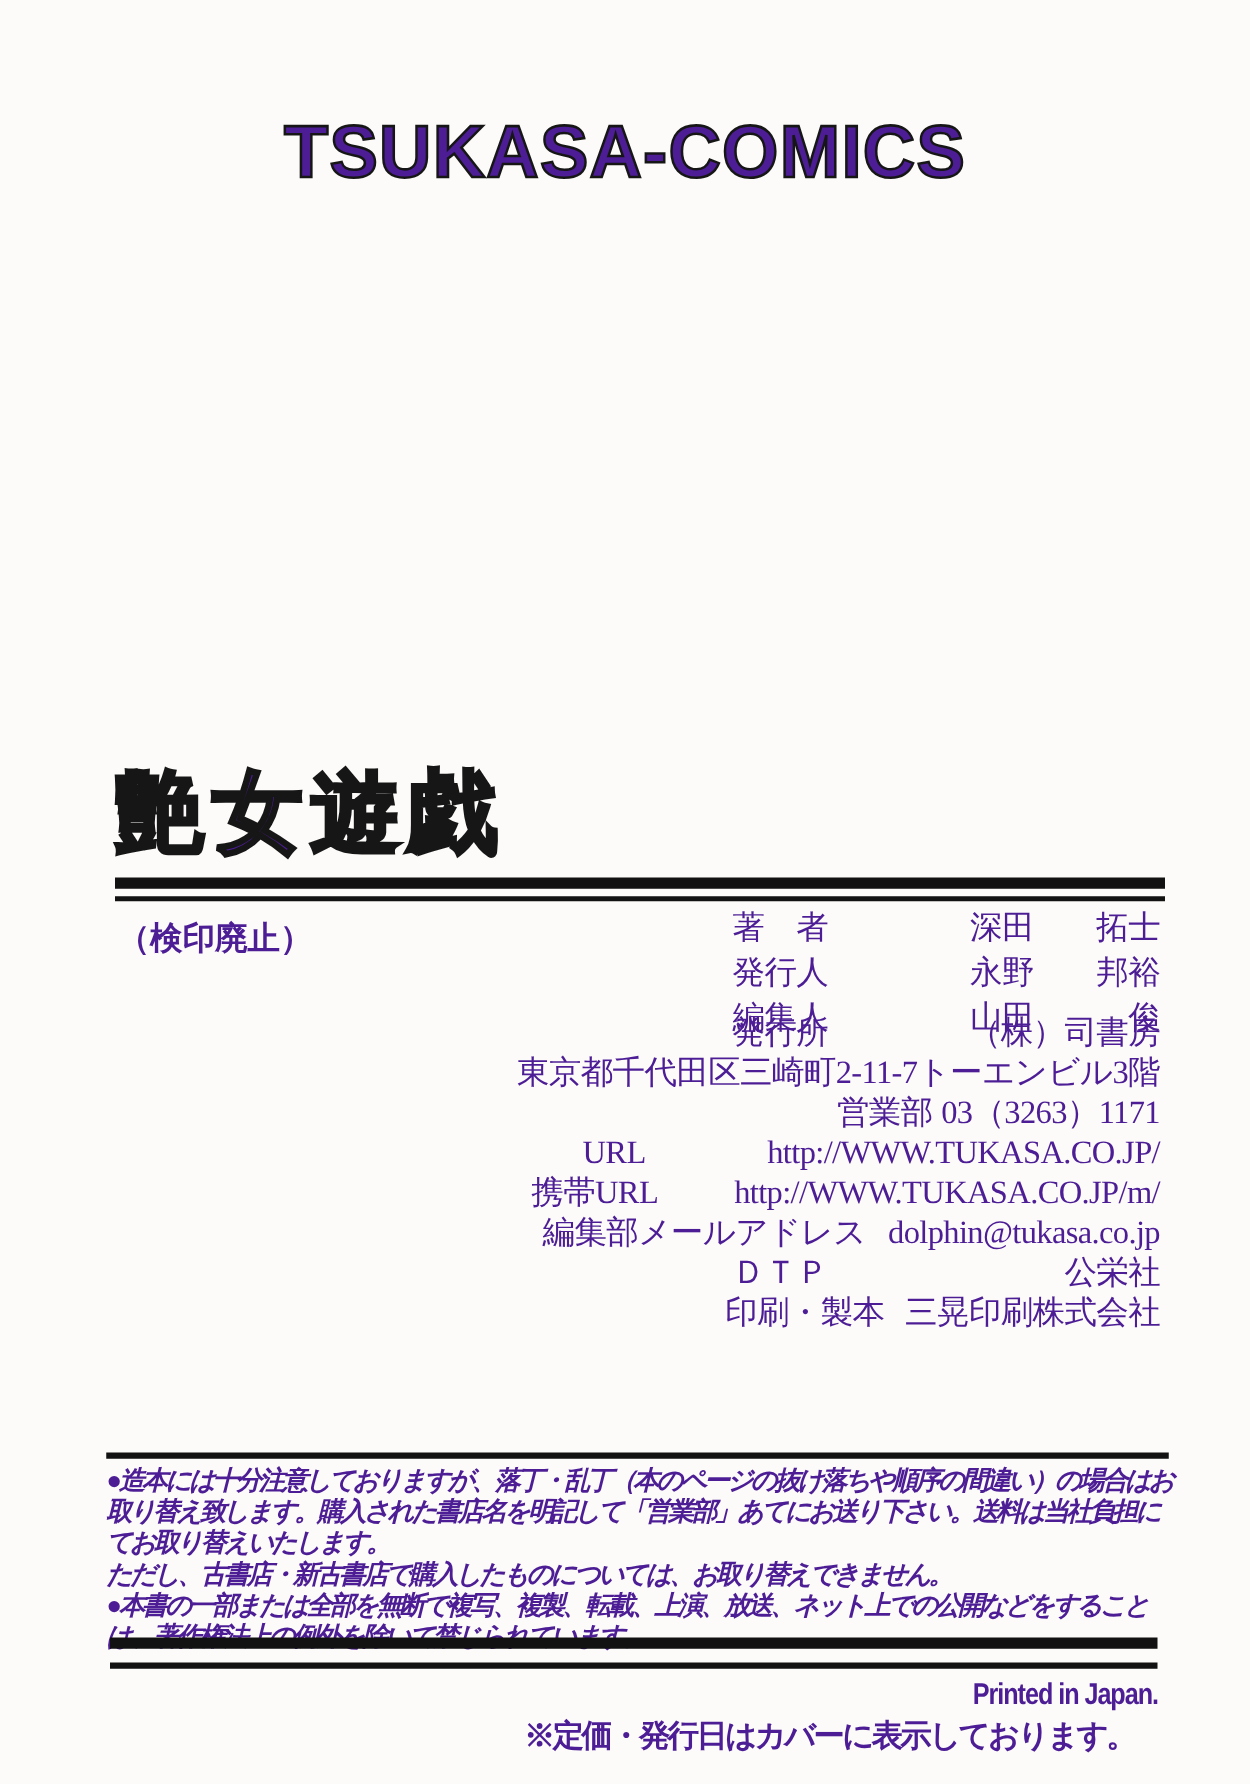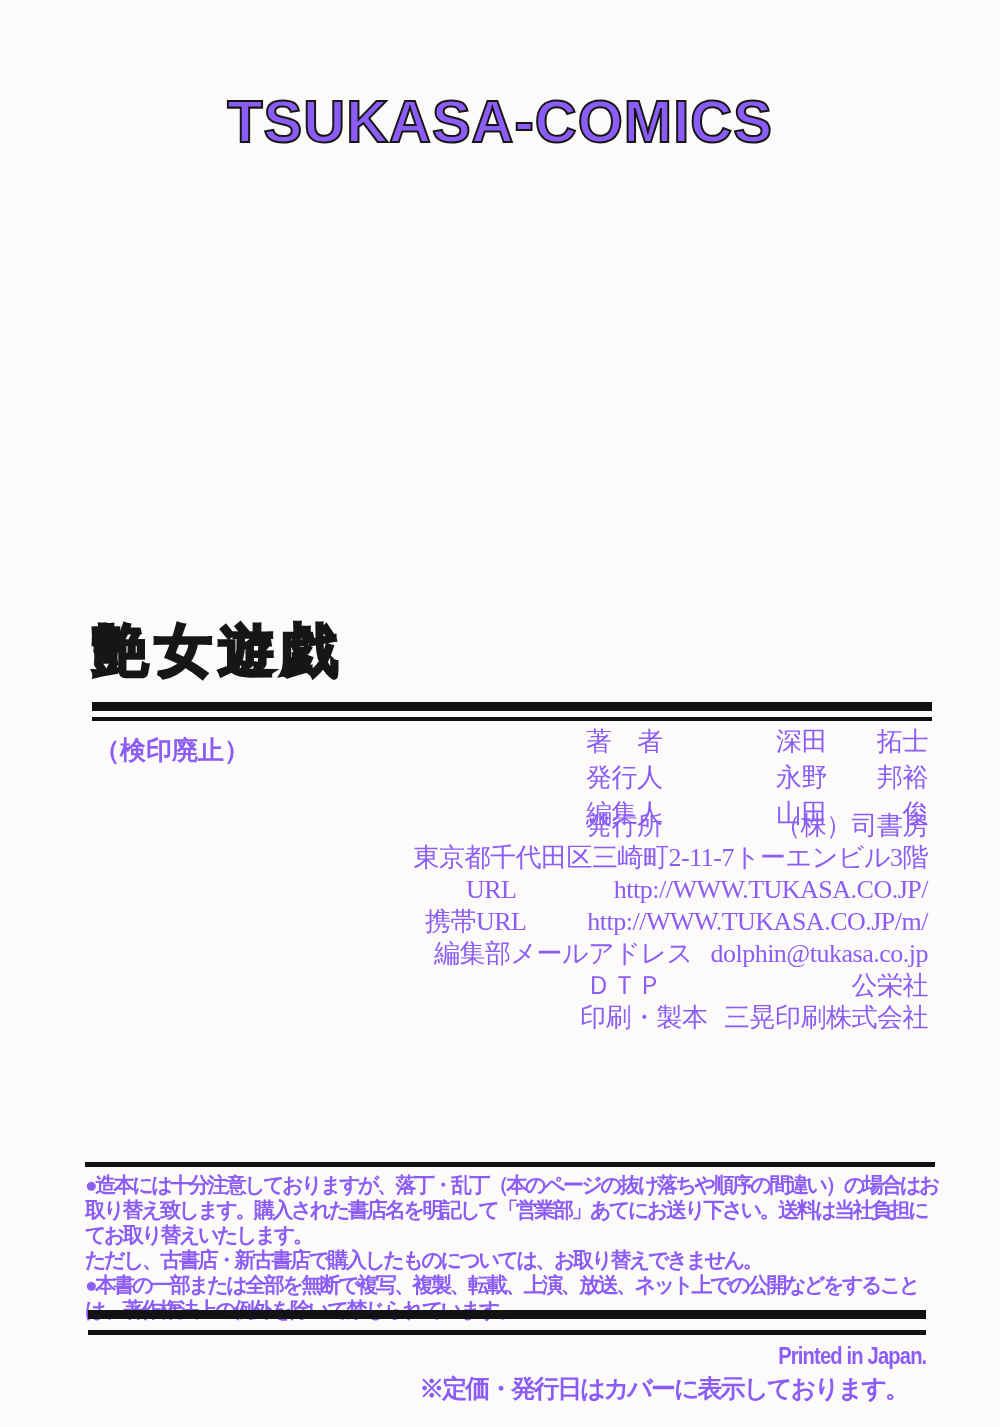--- a/index.html
+++ b/index.html
@@ -2,41 +2,41 @@
 <html><head>
 <meta charset="utf-8">
 <style>
   html,body{margin:0;padding:0;}
   body{background:#e8e8e8;font-family:"Liberation Sans",sans-serif;}
   .page{
     position:relative;
     width:1000px;height:1427px;
     margin:0 auto;
     background:#fcfbf9;
-    color:#8b5cf6;
+    color:#4c1d95;
     overflow:hidden;
   }
   
   .logo{
     position:absolute;top:88px;left:0;width:1000px;
     text-align:center;
     font-family:"Liberation Sans",sans-serif;
     font-weight:900;
     font-size:58px;
     letter-spacing:1px;
     transform:scaleY(1.02);
     -webkit-text-stroke:2px #161616;
     white-space:nowrap;
   }
   
   .title{
     position:absolute;top:604px;left:92px;margin:0;
     font-family:"Liberation Sans",sans-serif;
     font-weight:900;
-    font-size:57px;line-height:92px;
+    font-size:72px;line-height:92px;
     letter-spacing:6px;
     -webkit-text-stroke:3px #161616;
     white-space:nowrap;
   }
   .rule{position:absolute;left:92px;width:840px;background:#121212;}
   .rule-title-thick{top:702px;height:9px;}
   .rule-title-thin{top:717px;height:4px;}
   .rule-notice-top{top:1162px;height:5px;left:85px;width:850px;}
   .rule-bottom-thick{top:1310px;height:9px;left:88px;width:838px;}
   .rule-bottom-thin{top:1330px;height:5px;left:88px;width:838px;}
@@ -67,21 +67,21 @@
   .pair{display:flex;justify-content:space-between;width:152px;}
   .lbl-r{display:inline-block;min-width:160px;text-align:right;}
   
   .notices{
     position:absolute;top:1172px;left:85px;width:858px;
     font-family:"Liberation Sans",sans-serif;
     font-weight:bold;
     font-size:21px;line-height:25px;letter-spacing:-2.5px;
     text-align:left;
   }
-  .notices p{margin:0;}
+  .notices p{margin:0;font-style:italic;}
   
   .printed{
     position:absolute;top:1342px;right:74px;
     font-weight:900;font-size:24px;letter-spacing:-1px;
     transform:scaleX(0.84);transform-origin:100% 50%;
     white-space:nowrap;
   }
   .price-note{
     position:absolute;top:1372px;right:92px;
     font-weight:bold;font-size:25px;letter-spacing:-2px;
@@ -126,20 +126,24 @@
   </div>
 
   <div class="info info-pub">
     <div class="row pl-main">
       <span>発行所</span>
       <span>（株）司書房</span>
     </div>
     <div class="row right-only">
       <span>東京都千代田区三崎町2-11-7トーエンビル3階</span>
     </div>
+    <div class="row pl-main">
+      <span class="lbl-r">営業部</span>
+      <span>03（3263）1171</span>
+    </div>
     <div class="row pl-url">
       <span>URL</span>
       <span>http://WWW.TUKASA.CO.JP/</span>
     </div>
     <div class="row pl-murl">
       <span>携帯URL</span>
       <span>http://WWW.TUKASA.CO.JP/m/</span>
     </div>
     <div class="row pl-mail">
       <span>編集部メールアドレス</span>

